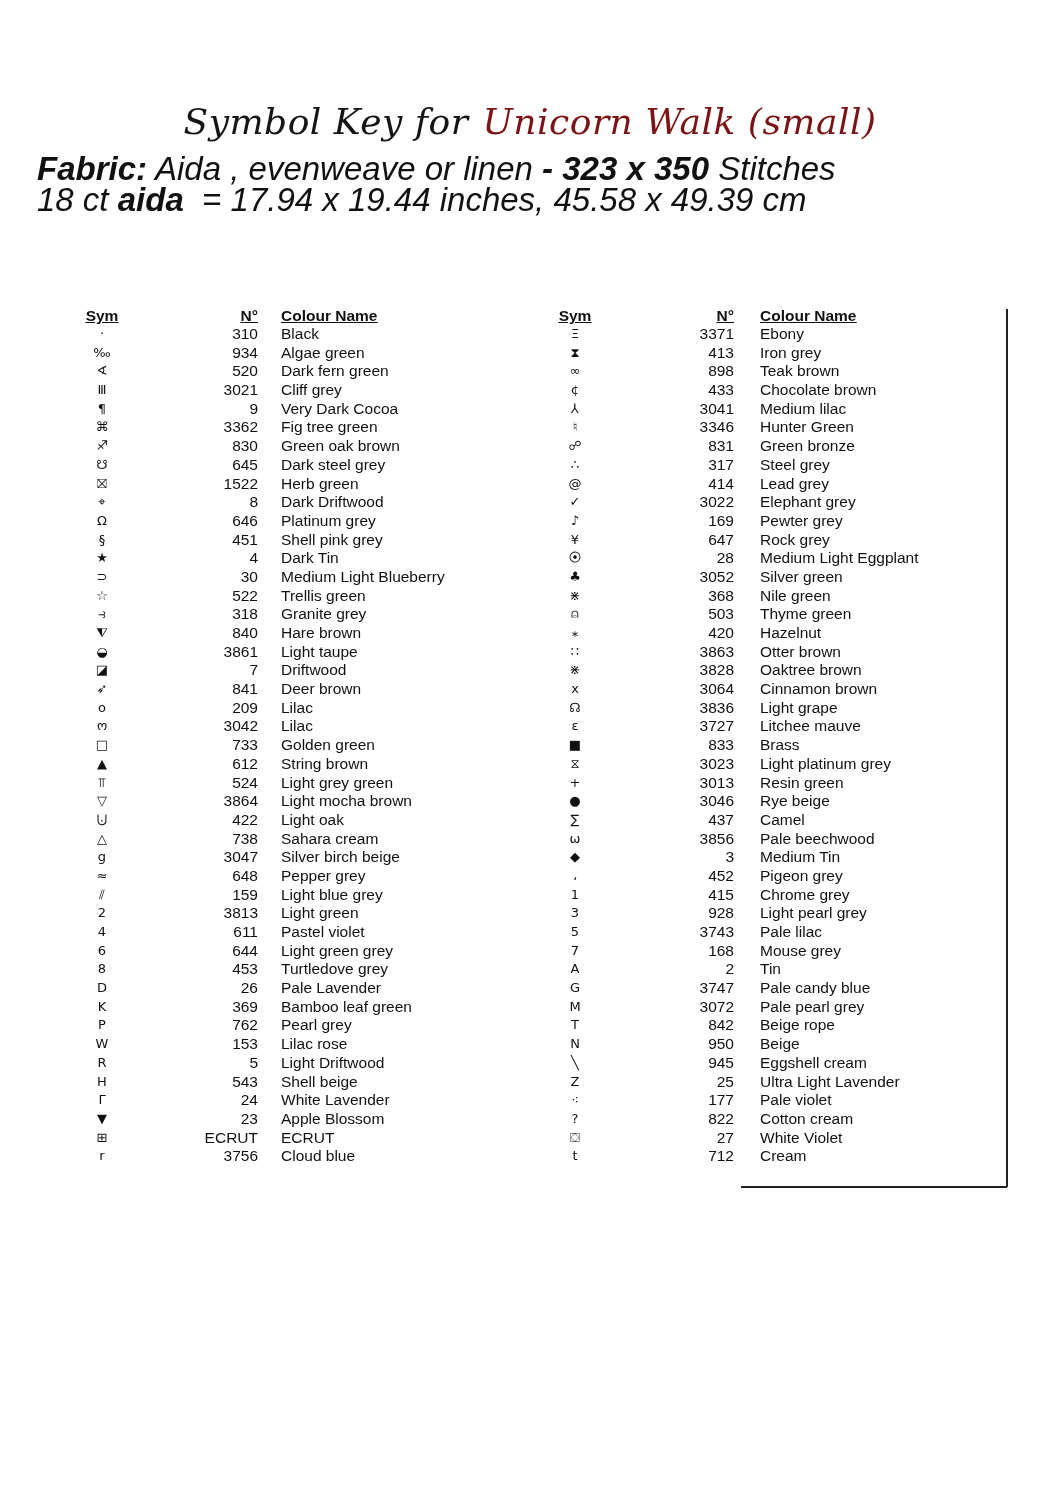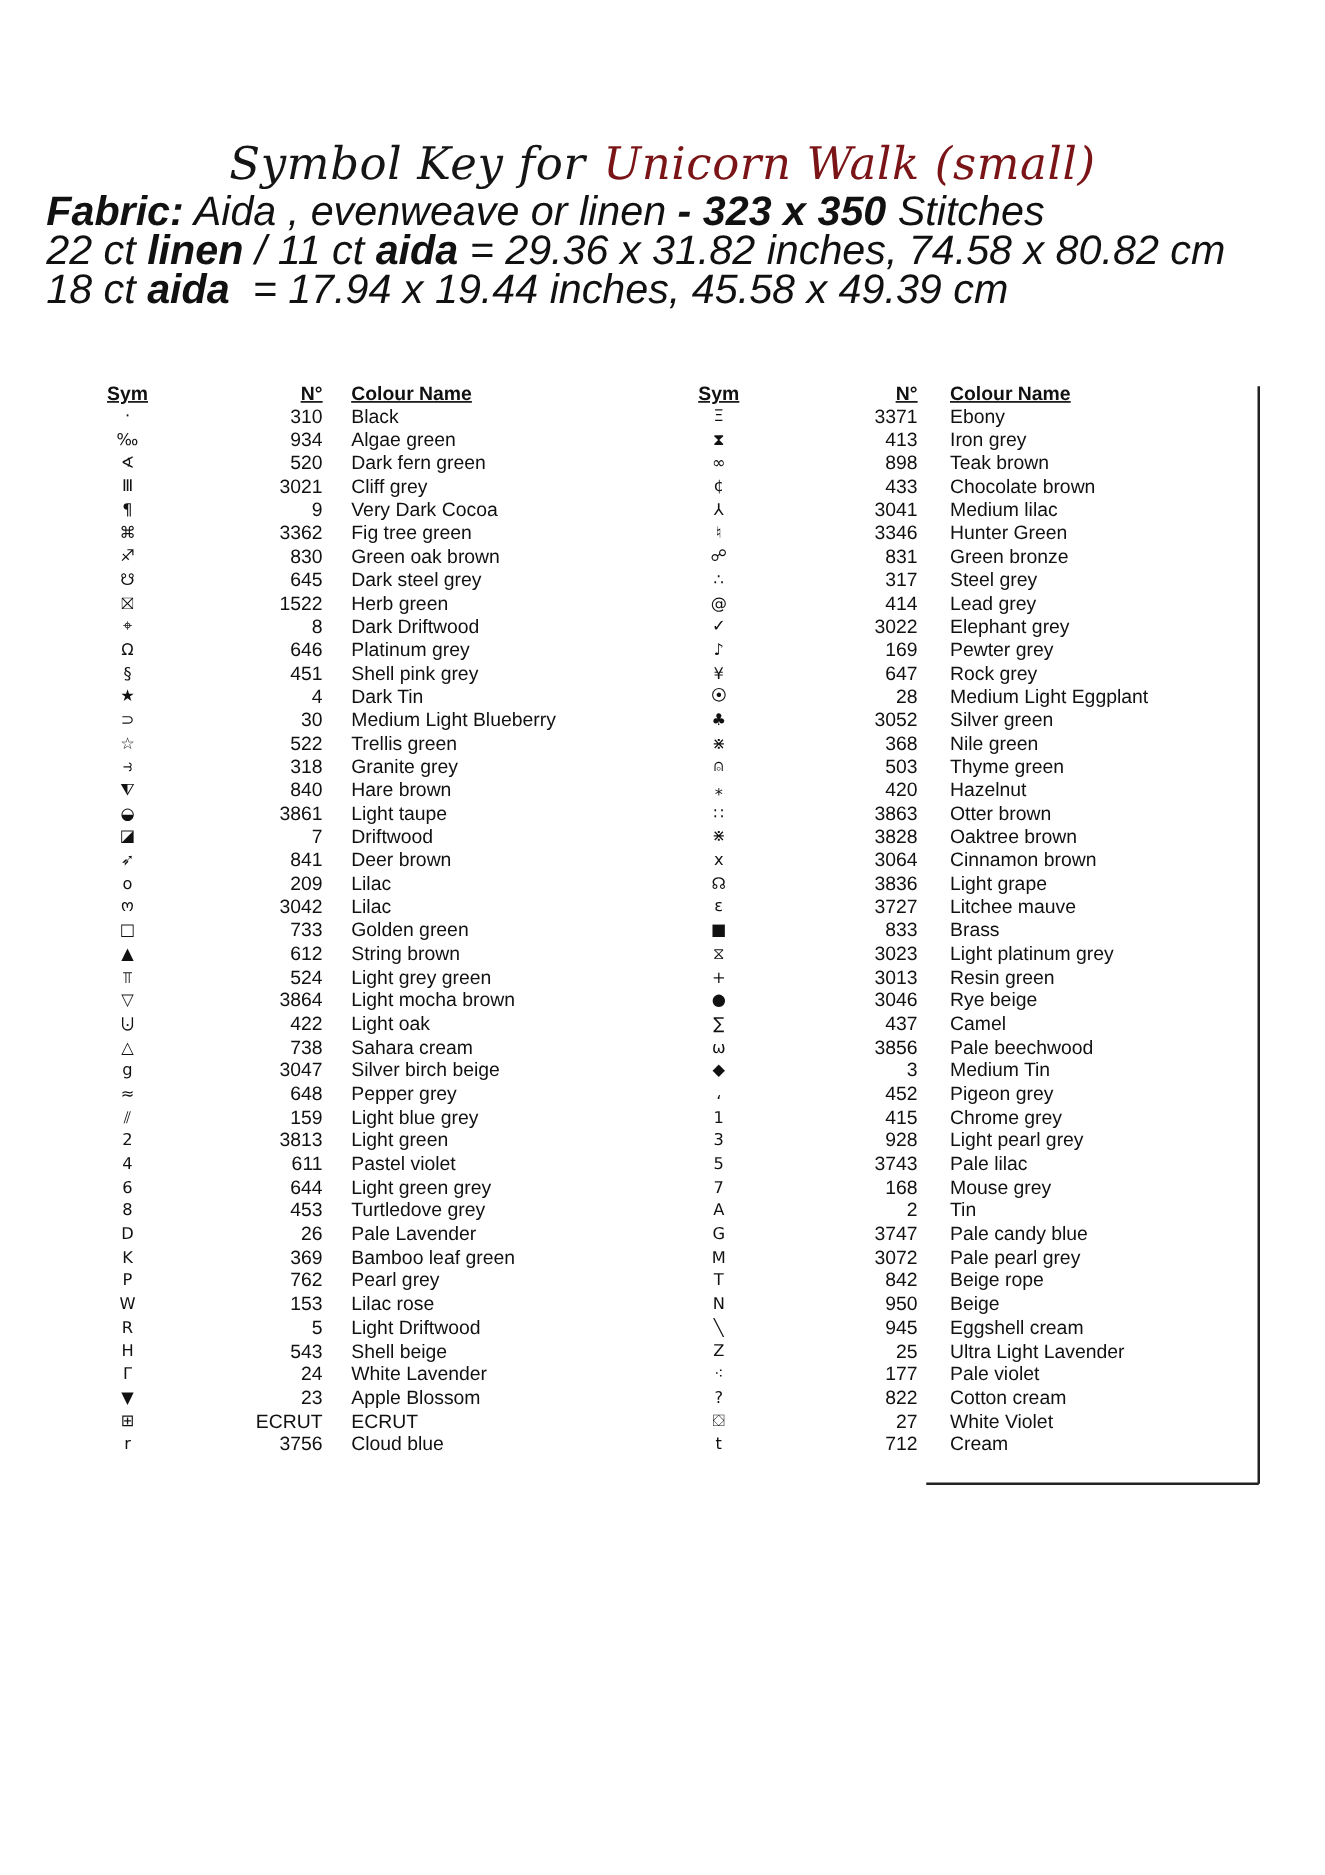--- a/index.html
+++ b/index.html
@@ -1,18 +1,18 @@
 <!DOCTYPE html>
 <html><head>
   <meta charset="utf-8">
   <style>
     html, body { margin: 0; padding: 0; background: #ffffff; }
     body { width: 1060px; height: 1500px; position: relative; overflow: hidden; color: #111; }
     .title {
-      position: absolute; left: 0; width: 1060px; top: 108px; text-align: center;
+      position: absolute; left: 0; width: 1060px; top: 98px; text-align: center;
       font-family: "DejaVu Serif", serif; font-style: italic; font-size: 36px; line-height: 48px;
       letter-spacing: 0.5px;
     }
     .title .pre { color: #151515; }
     .title .name { color: #7a1416; margin-left: 14px; }
     .specs {
       position: absolute; left: 37px; top: 154px; width: 980px;
       font-family: Liberation Sans, sans-serif; font-style: italic; font-size: 33px; line-height: 30.8px;
       color: #111;
     }
@@ -45,23 +45,20 @@
 
 <div class="title">
   <span class="pre">Symbol Key for</span><span class="name">Unicorn Walk (small)</span>
 </div>
 
 <div class="specs">
   <div class="line">
     <b>Fabric:</b><span> Aida , evenweave or  linen </span><b>- </b><b>323 x 350</b><span> Stitches</span>
   </div>
   <div class="line">
-    <span>22 ct </span><b>linen</b><span> / 11 ct </span><b>aida</b><span> = 29.36 x 31.82 inches, 74.58 x 80.82 cm</span>
-  </div>
-  <div class="line">
     <span>18 ct </span><b>aida</b><span style="white-space:pre">  = 17.94 x 19.44 inches, 45.58 x 49.39 cm</span>
   </div>
 </div>
 
 <div class="key-col left" id="col-left">
   <div class="row hdr">
     <span class="c-sym"><span>Sym</span></span>
     <span class="c-num"><span>N°</span></span>
     <span class="c-name"><span>Colour Name</span></span>
   </div>

